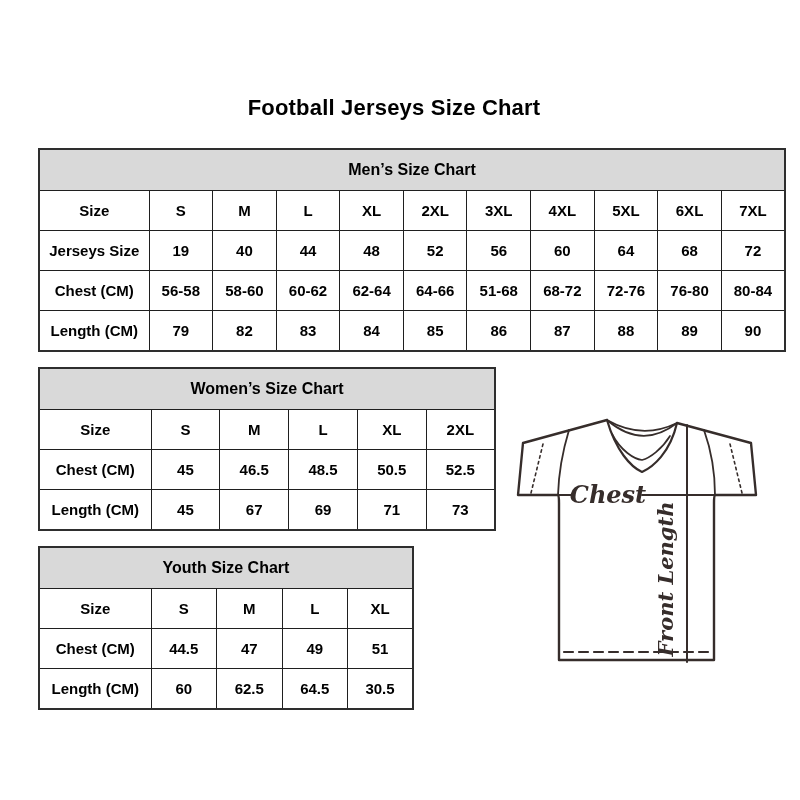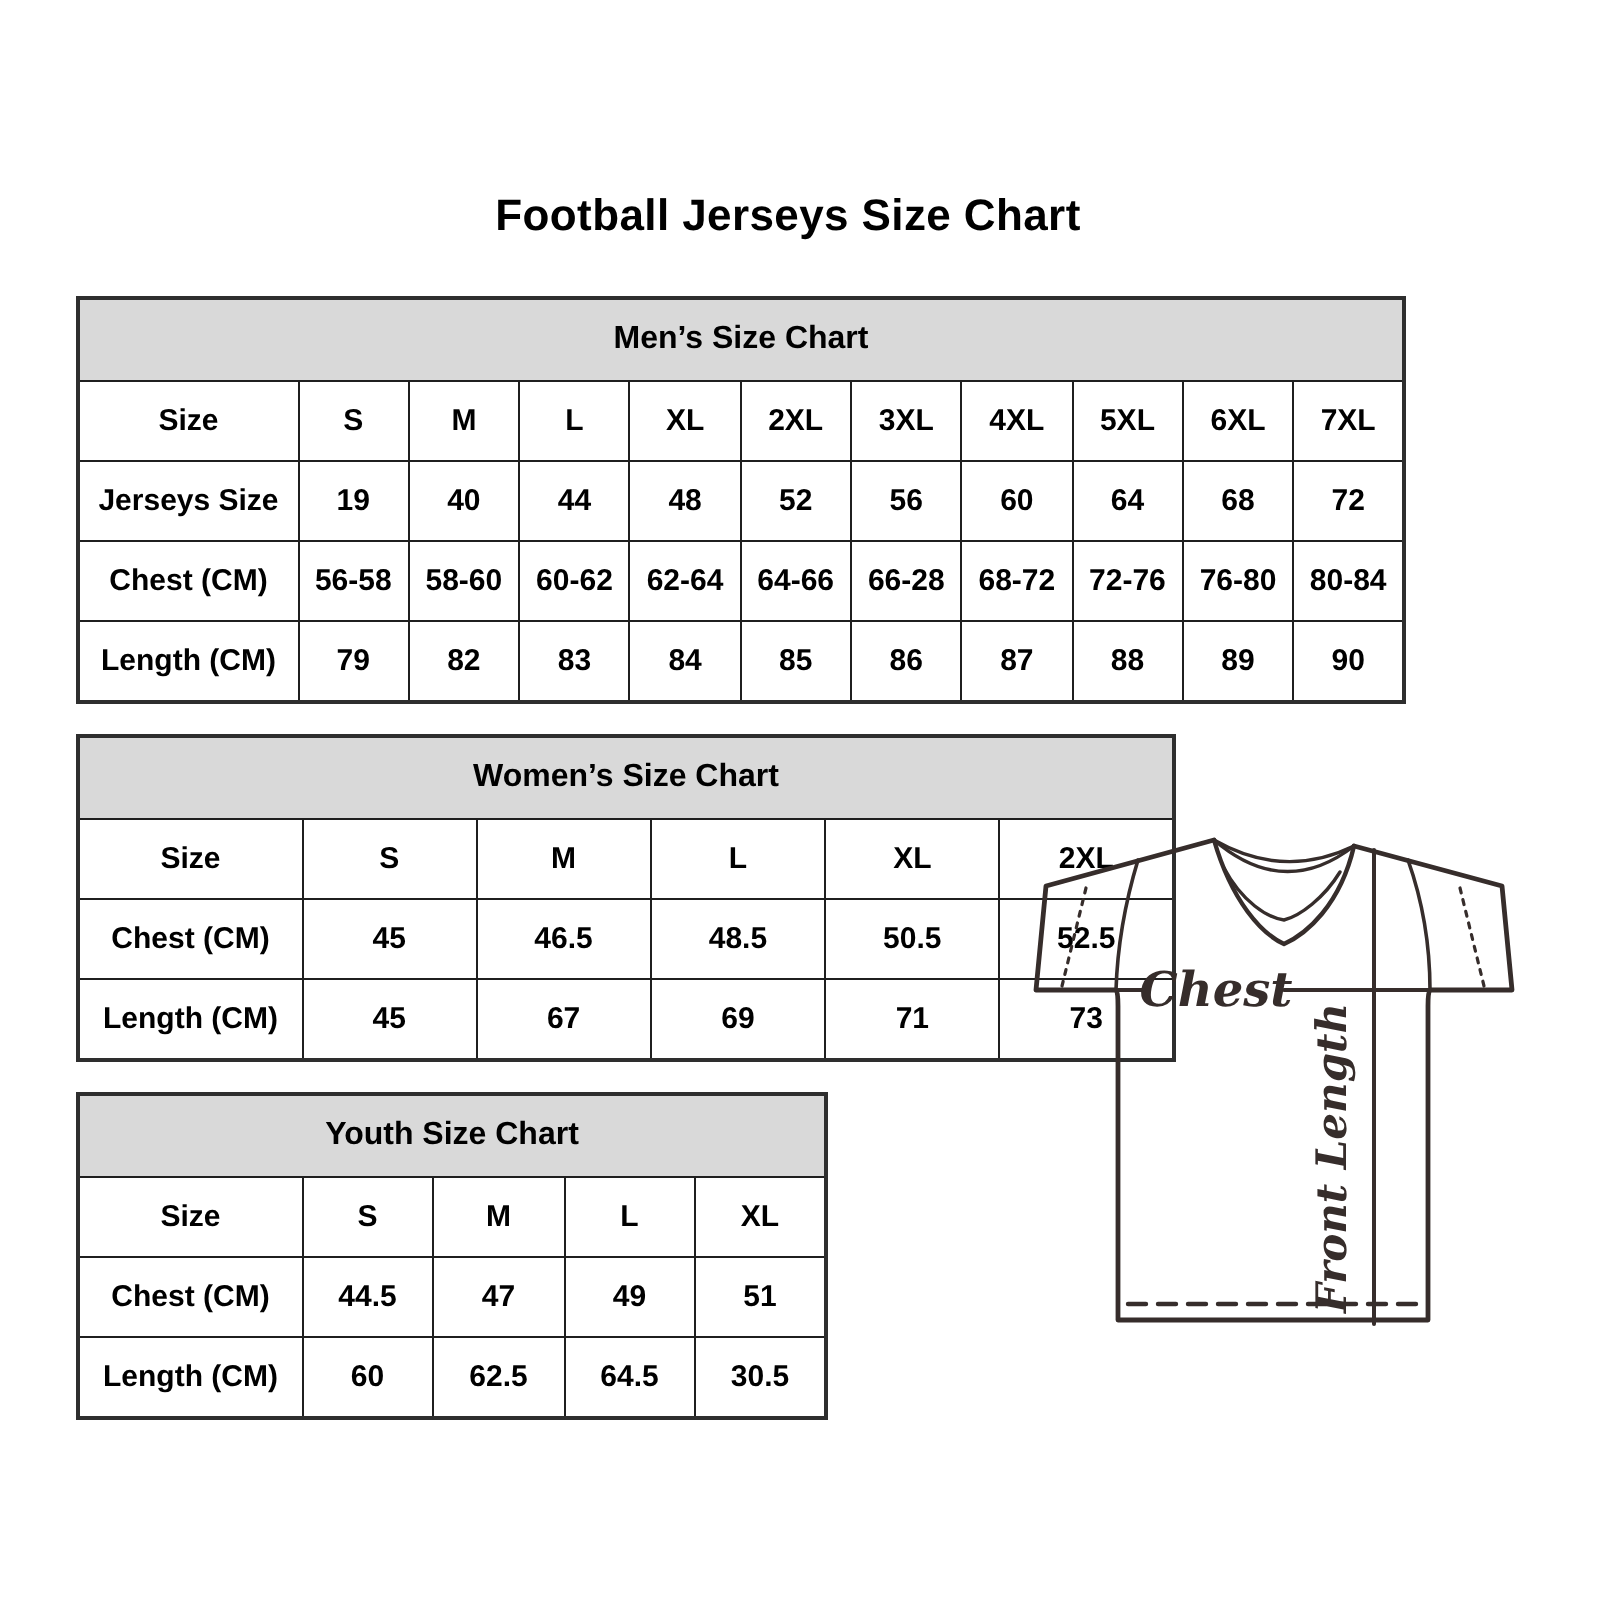--- a/index.html
+++ b/index.html
@@ -16,22 +16,22 @@
     position:absolute;border-collapse:collapse;table-layout:fixed;background:#fff;
     border:2px solid #2e2e2e;
   }
   table.size-table td{
     border:1px solid #1f1f1f;text-align:center;vertical-align:middle;
     font-weight:bold;font-size:15px;padding:0;height:39px;overflow:hidden;white-space:nowrap;
   }
   table.size-table td.caption{
     background:#d9d9d9;font-size:16px;height:40px;
   }
-  table.mens{left:38px;top:148px;width:665px;}
-  table.womens{left:38px;top:367px;width:550px;}
+  table.mens{left:38px;top:148px;width:748px;}
+  table.womens{left:38px;top:367px;width:458px;}
   table.youth{left:38px;top:546px;width:376px;}
   table.mens col.col-label{width:110px;}
   table.womens col.col-label{width:112px;}
   table.youth col.col-label{width:112px;}
   .jersey{position:absolute;left:503px;top:413px;width:268px;height:252px;}
   .jersey .ln{stroke:#362d2b;fill:none;stroke-linecap:round;stroke-linejoin:round;}
   .jersey text{
     font-family:"DejaVu Serif","Liberation Serif",serif;
     font-style:italic;font-weight:bold;fill:#362d2b;
   }
@@ -87,21 +87,21 @@
           <td>68</td>
           <td>72</td>
         </tr>
         <tr>
           <td>Chest (CM)</td>
           <td>56-58</td>
           <td>58-60</td>
           <td>60-62</td>
           <td>62-64</td>
           <td>64-66</td>
-          <td>66-28</td>
+          <td>51-68</td>
           <td>68-72</td>
           <td>72-76</td>
           <td>76-80</td>
           <td>80-84</td>
         </tr>
         <tr>
           <td>Length (CM)</td>
           <td>79</td>
           <td>82</td>
           <td>83</td>

